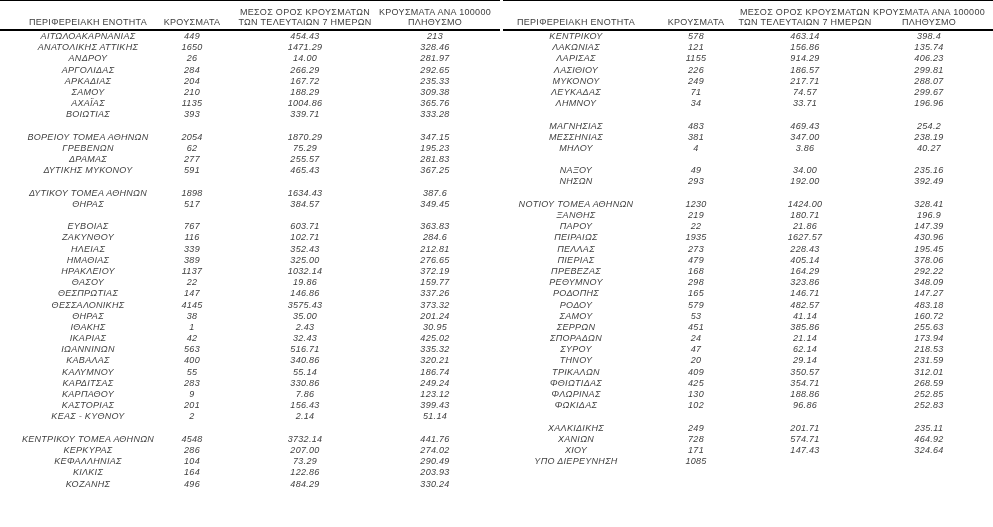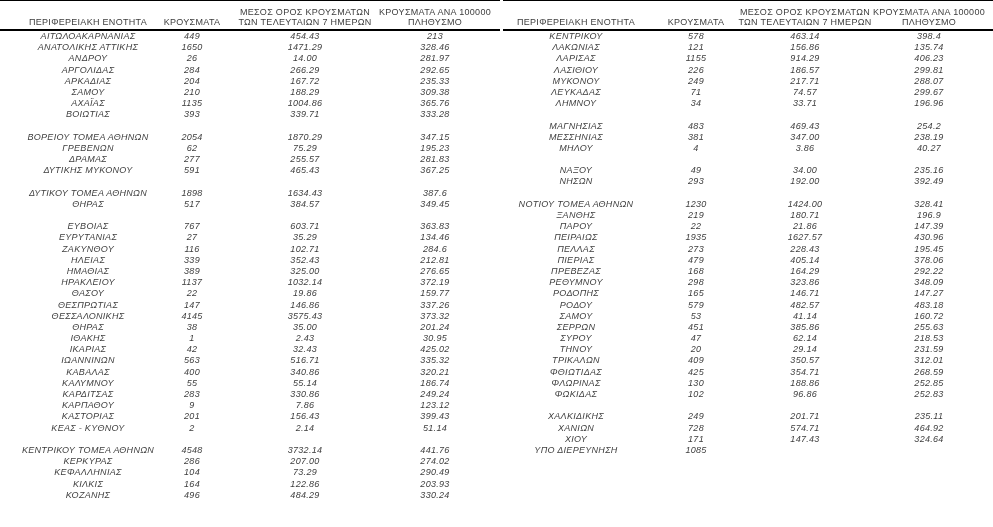--- a/index.html
+++ b/index.html
@@ -136,26 +136,20 @@
         <span class="cell"></span>
         <span class="cell"></span>
       </div>
       <div class="row">
         <span class="cell">ΕΥΒΟΙΑΣ</span>
         <span class="cell">767</span>
         <span class="cell">603.71</span>
         <span class="cell">363.83</span>
       </div>
       <div class="row">
-        <span class="cell">ΕΥΡΥΤΑΝΙΑΣ</span>
-        <span class="cell">27</span>
-        <span class="cell">35.29</span>
-        <span class="cell">134.46</span>
-      </div>
-      <div class="row">
         <span class="cell">ΖΑΚΥΝΘΟΥ</span>
         <span class="cell">116</span>
         <span class="cell">102.71</span>
         <span class="cell">284.6</span>
       </div>
       <div class="row">
         <span class="cell">ΗΛΕΙΑΣ</span>
         <span class="cell">339</span>
         <span class="cell">352.43</span>
         <span class="cell">212.81</span>
@@ -453,20 +447,26 @@
         <span class="cell">41.14</span>
         <span class="cell">160.72</span>
       </div>
       <div class="row">
         <span class="cell">ΣΕΡΡΩΝ</span>
         <span class="cell">451</span>
         <span class="cell">385.86</span>
         <span class="cell">255.63</span>
       </div>
       <div class="row">
+        <span class="cell">ΣΠΟΡΑΔΩΝ</span>
+        <span class="cell">24</span>
+        <span class="cell">21.14</span>
+        <span class="cell">173.94</span>
+      </div>
+      <div class="row">
         <span class="cell">ΣΥΡΟΥ</span>
         <span class="cell">47</span>
         <span class="cell">62.14</span>
         <span class="cell">218.53</span>
       </div>
       <div class="row">
         <span class="cell">ΤΗΝΟΥ</span>
         <span class="cell">20</span>
         <span class="cell">29.14</span>
         <span class="cell">231.59</span>

